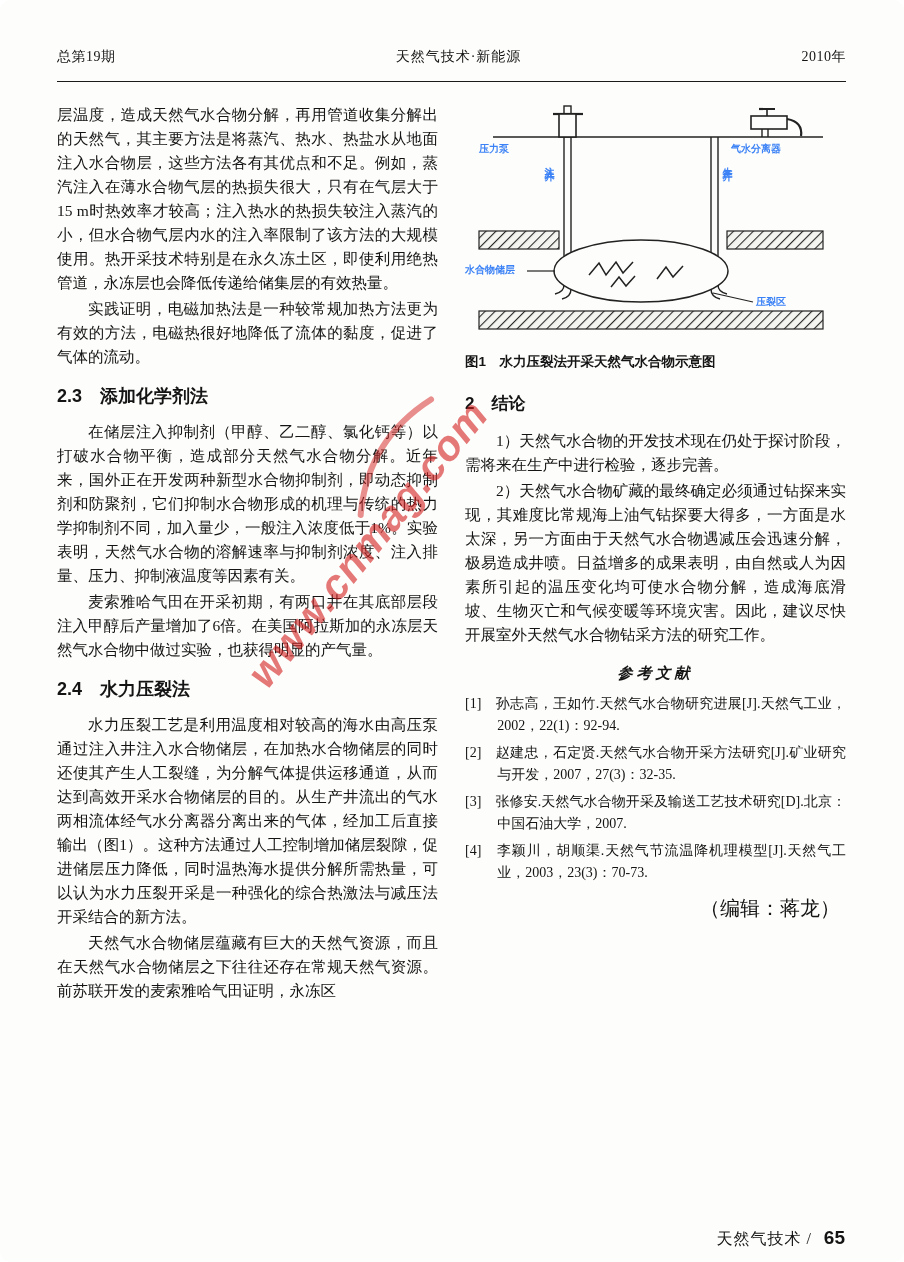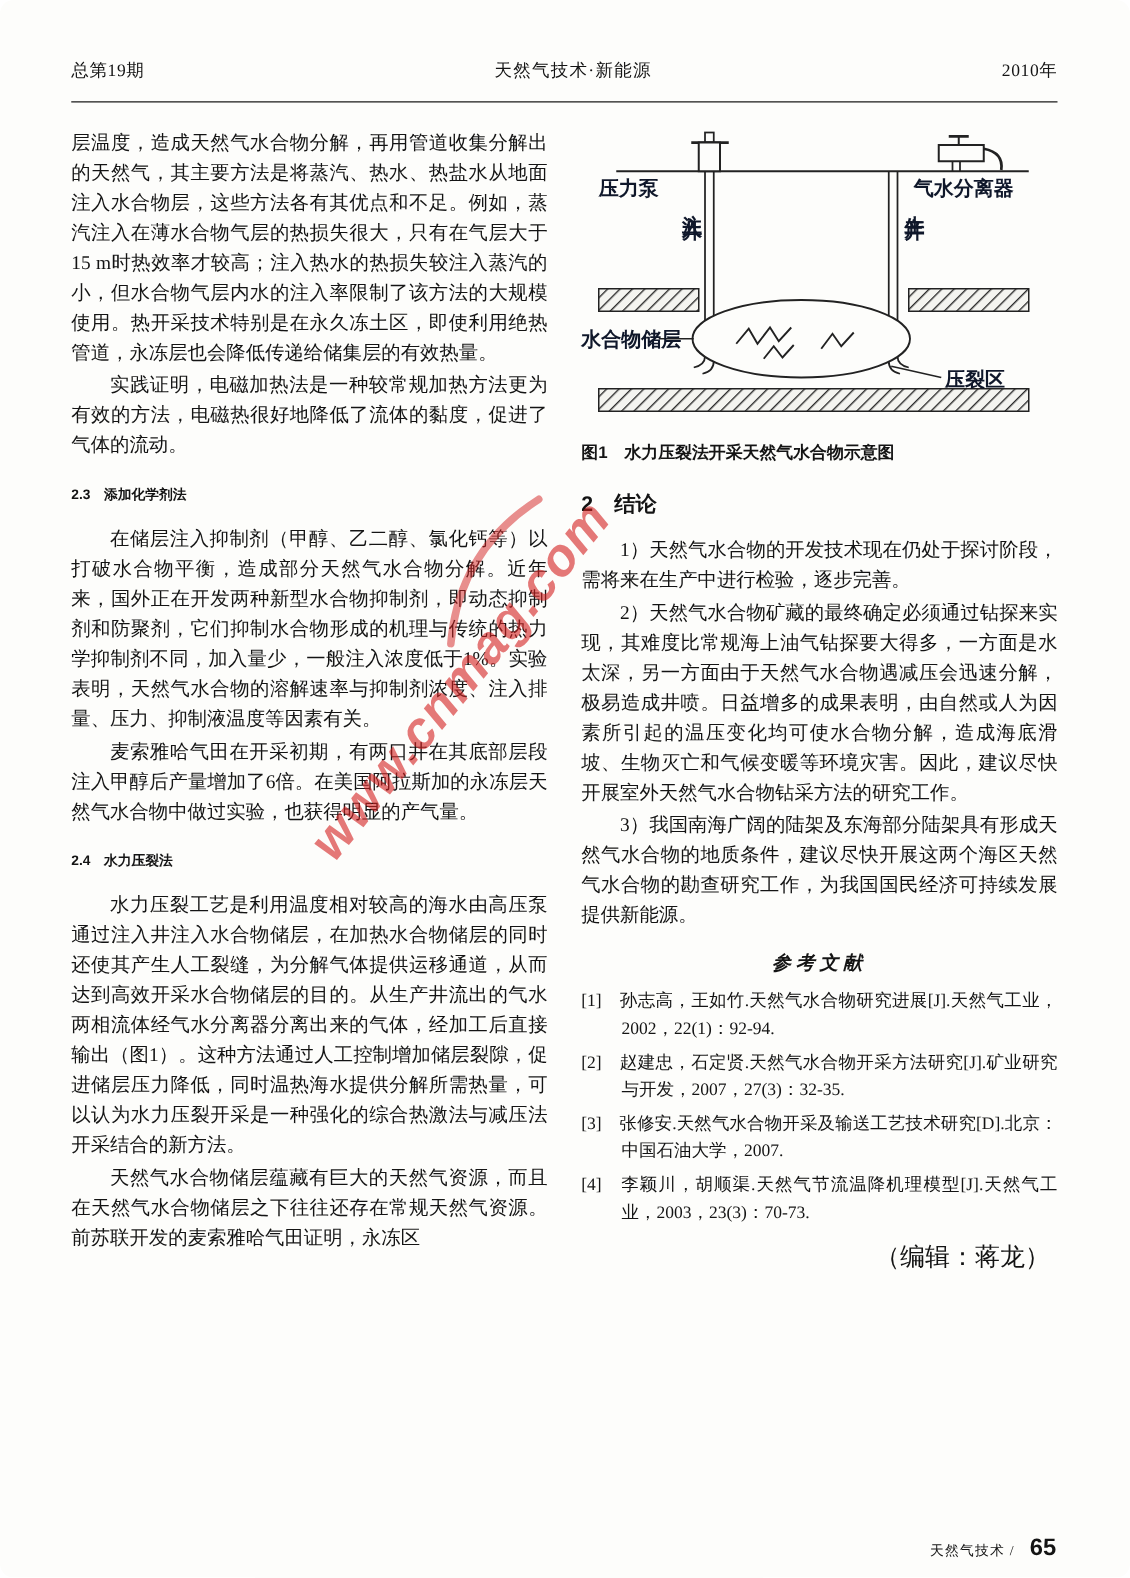--- a/index.html
+++ b/index.html
@@ -21,30 +21,30 @@
   
   .columns {
     position:absolute; top:103px; left:57px; width:789px;
     display:flex; gap:27px;
   }
   .col { width:381px; font-size:15.5px; line-height:24px; text-align:justify; }
   .para { text-indent:2em; margin-bottom:2px; }
   .para.cont { text-indent:0; }
   .sec-title {
     font-family:"Liberation Sans","DejaVu Sans",sans-serif;
-    font-weight:bold; font-size:11px; margin:15px 0 12px;
+    font-weight:bold; font-size:18px; margin:15px 0 12px;
   }
   .sec-title.big { font-size:17px; margin:18px 0 13px; }
   
   .figure { margin-bottom:10px; }
   .fig-canvas { position:relative; width:385px; height:240px; }
   .fig-canvas svg { position:absolute; left:0; top:0; }
   .fig-label {
     position:absolute; font-family:"Liberation Sans","DejaVu Sans",sans-serif;
-    font-weight:bold; font-size:16px; color:#0f172a; line-height:1.1; white-space:nowrap;
+    font-weight:bold; font-size:10px; color:#3b82f6; line-height:1.1; white-space:nowrap;
   }
   .fig-label.vertical { writing-mode:vertical-rl; text-orientation:upright; letter-spacing:2px; }
   .fig-caption {
     margin-top:7px; font-weight:bold; font-size:13.5px;
     font-family:"Liberation Sans","DejaVu Sans",sans-serif;
   }
   
   .ref-title {
     text-align:center; font-weight:bold; font-size:15px; margin:14px 0 8px;
     font-family:"Liberation Sans","DejaVu Sans",sans-serif; letter-spacing:4px;font-style:italic;
@@ -59,21 +59,21 @@
     font-family:"Liberation Sans","DejaVu Sans",sans-serif;
     font-size:42px; font-weight:bold; font-style:italic; letter-spacing:1px;
     pointer-events:none; text-align:center;
   }
   .watermark .swoosh { position:absolute; top:-44px; left:210px; }
   
   .footer {
     position:absolute; right:59px; bottom:12px;
     display:flex; align-items:baseline; gap:12px;
   }
-  .footer .fj { font-size:11px; letter-spacing:1px; }
+  .footer .fj { font-size:16px; letter-spacing:1px; }
   .footer .fp { font-size:19px; font-weight:bold; font-family:"Liberation Sans","DejaVu Sans",sans-serif; }
 </style>
 </head>
 <body>
 
 <div class="page">
 
   <div class="header">
     <span>总第19期</span>
     <span class="center">天然气技术·新能源</span>
@@ -151,21 +151,20 @@
           <div class="fig-label" style="left:0px; top:161px;">水合物储层</div>
           <div class="fig-label" style="left:291px; top:193px;">压裂区</div>
         </div>
         <div class="fig-caption">图1　水力压裂法开采天然气水合物示意图</div>
       </div>
 
 
       <div class="sec-title big">2　结论</div>
       <p class="para">1）天然气水合物的开发技术现在仍处于探讨阶段，需将来在生产中进行检验，逐步完善。</p>
       <p class="para">2）天然气水合物矿藏的最终确定必须通过钻探来实现，其难度比常规海上油气钻探要大得多，一方面是水太深，另一方面由于天然气水合物遇减压会迅速分解，极易造成井喷。日益增多的成果表明，由自然或人为因素所引起的温压变化均可使水合物分解，造成海底滑坡、生物灭亡和气候变暖等环境灾害。因此，建议尽快开展室外天然气水合物钻采方法的研究工作。</p>
-      <p class="para">3）我国南海广阔的陆架及东海部分陆架具有形成天然气水合物的地质条件，建议尽快开展这两个海区天然气水合物的勘查研究工作，为我国国民经济可持续发展提供新能源。</p>
 
       <div class="ref-title">参考文献</div>
       <p class="ref">[1]　孙志高，王如竹.天然气水合物研究进展[J].天然气工业，2002，22(1)：92-94.</p>
       <p class="ref">[2]　赵建忠，石定贤.天然气水合物开采方法研究[J].矿业研究与开发，2007，27(3)：32-35.</p>
       <p class="ref">[3]　张修安.天然气水合物开采及输送工艺技术研究[D].北京：中国石油大学，2007.</p>
       <p class="ref">[4]　李颖川，胡顺渠.天然气节流温降机理模型[J].天然气工业，2003，23(3)：70-73.</p>
 
       <div class="editor">（编辑：蒋龙）</div>
     </div>
   </div>

